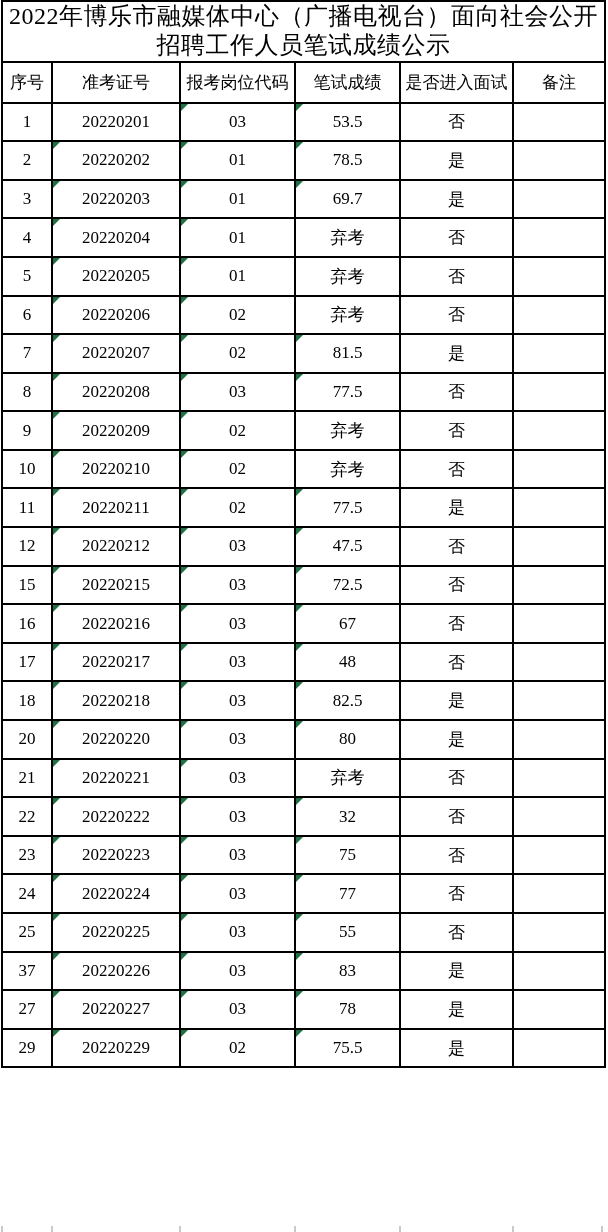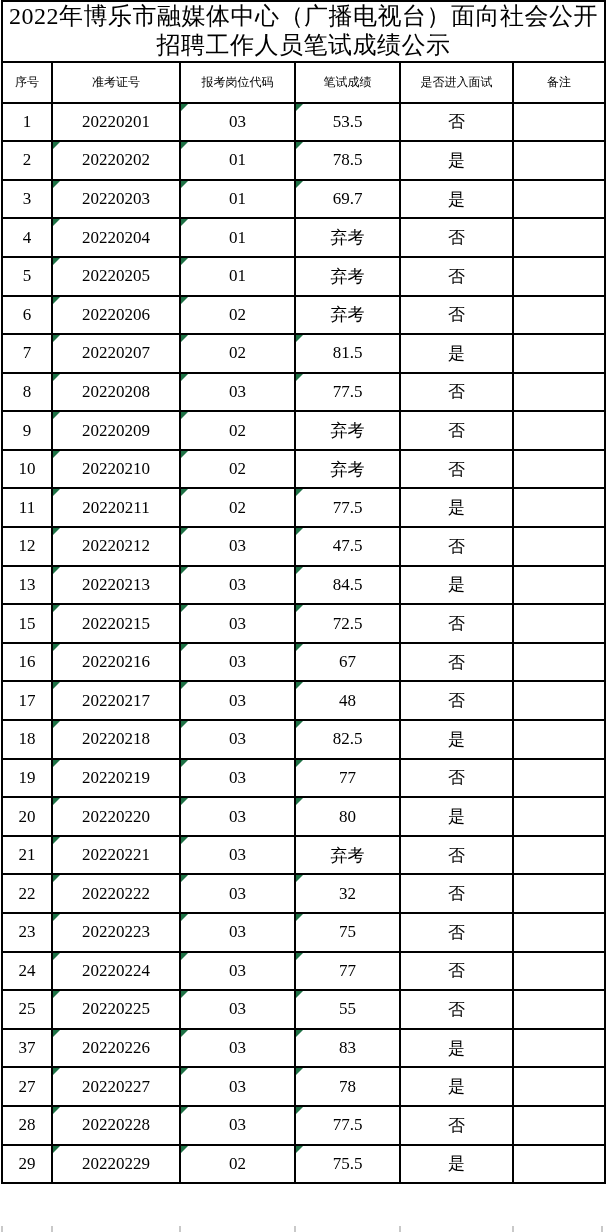--- a/index.html
+++ b/index.html
@@ -36,21 +36,21 @@
   .title-cell {
     height: 57px;
     font-size: 24px;
     line-height: 1.22;
     padding: 1px 2px;
     letter-spacing: 0.5px;
     margin-left: 24px;
   }
   .score-table thead th {
     height: 39px;
-    font-size: 12px;
+    font-size: 17px;
     text-align: center;
   }
   .score-table tbody td {
     height: 36.6px;
     font-size: 17px;
   }
   
   .tri {
     position: absolute;
     top: 0;
@@ -194,28 +194,20 @@
         </tr>
         <tr>
           <td><span>12</span></td>
           <td><span class="tri"></span><span>20220212</span></td>
           <td><span class="tri"></span><span>03</span></td>
           <td><span class="tri"></span><span>47.5</span></td>
           <td><span>否</span></td>
           <td><span></span></td>
         </tr>
         <tr>
-          <td><span>13</span></td>
-          <td><span class="tri"></span><span>20220213</span></td>
-          <td><span class="tri"></span><span>03</span></td>
-          <td><span class="tri"></span><span>84.5</span></td>
-          <td><span>是</span></td>
-          <td><span></span></td>
-        </tr>
-        <tr>
           <td><span>15</span></td>
           <td><span class="tri"></span><span>20220215</span></td>
           <td><span class="tri"></span><span>03</span></td>
           <td><span class="tri"></span><span>72.5</span></td>
           <td><span>否</span></td>
           <td><span></span></td>
         </tr>
         <tr>
           <td><span>16</span></td>
           <td><span class="tri"></span><span>20220216</span></td>
@@ -234,28 +226,20 @@
         </tr>
         <tr>
           <td><span>18</span></td>
           <td><span class="tri"></span><span>20220218</span></td>
           <td><span class="tri"></span><span>03</span></td>
           <td><span class="tri"></span><span>82.5</span></td>
           <td><span>是</span></td>
           <td><span></span></td>
         </tr>
         <tr>
-          <td><span>19</span></td>
-          <td><span class="tri"></span><span>20220219</span></td>
-          <td><span class="tri"></span><span>03</span></td>
-          <td><span class="tri"></span><span>77</span></td>
-          <td><span>否</span></td>
-          <td><span></span></td>
-        </tr>
-        <tr>
           <td><span>20</span></td>
           <td><span class="tri"></span><span>20220220</span></td>
           <td><span class="tri"></span><span>03</span></td>
           <td><span class="tri"></span><span>80</span></td>
           <td><span>是</span></td>
           <td><span></span></td>
         </tr>
         <tr>
           <td><span>21</span></td>
           <td><span class="tri"></span><span>20220221</span></td>
@@ -303,28 +287,20 @@
           <td><span class="tri"></span><span>83</span></td>
           <td><span>是</span></td>
           <td><span></span></td>
         </tr>
         <tr>
           <td><span>27</span></td>
           <td><span class="tri"></span><span>20220227</span></td>
           <td><span class="tri"></span><span>03</span></td>
           <td><span class="tri"></span><span>78</span></td>
           <td><span>是</span></td>
-          <td><span></span></td>
-        </tr>
-        <tr>
-          <td><span>28</span></td>
-          <td><span class="tri"></span><span>20220228</span></td>
-          <td><span class="tri"></span><span>03</span></td>
-          <td><span class="tri"></span><span>77.5</span></td>
-          <td><span>否</span></td>
           <td><span></span></td>
         </tr>
         <tr>
           <td><span>29</span></td>
           <td><span class="tri"></span><span>20220229</span></td>
           <td><span class="tri"></span><span>02</span></td>
           <td><span class="tri"></span><span>75.5</span></td>
           <td><span>是</span></td>
           <td><span></span></td>
         </tr>

